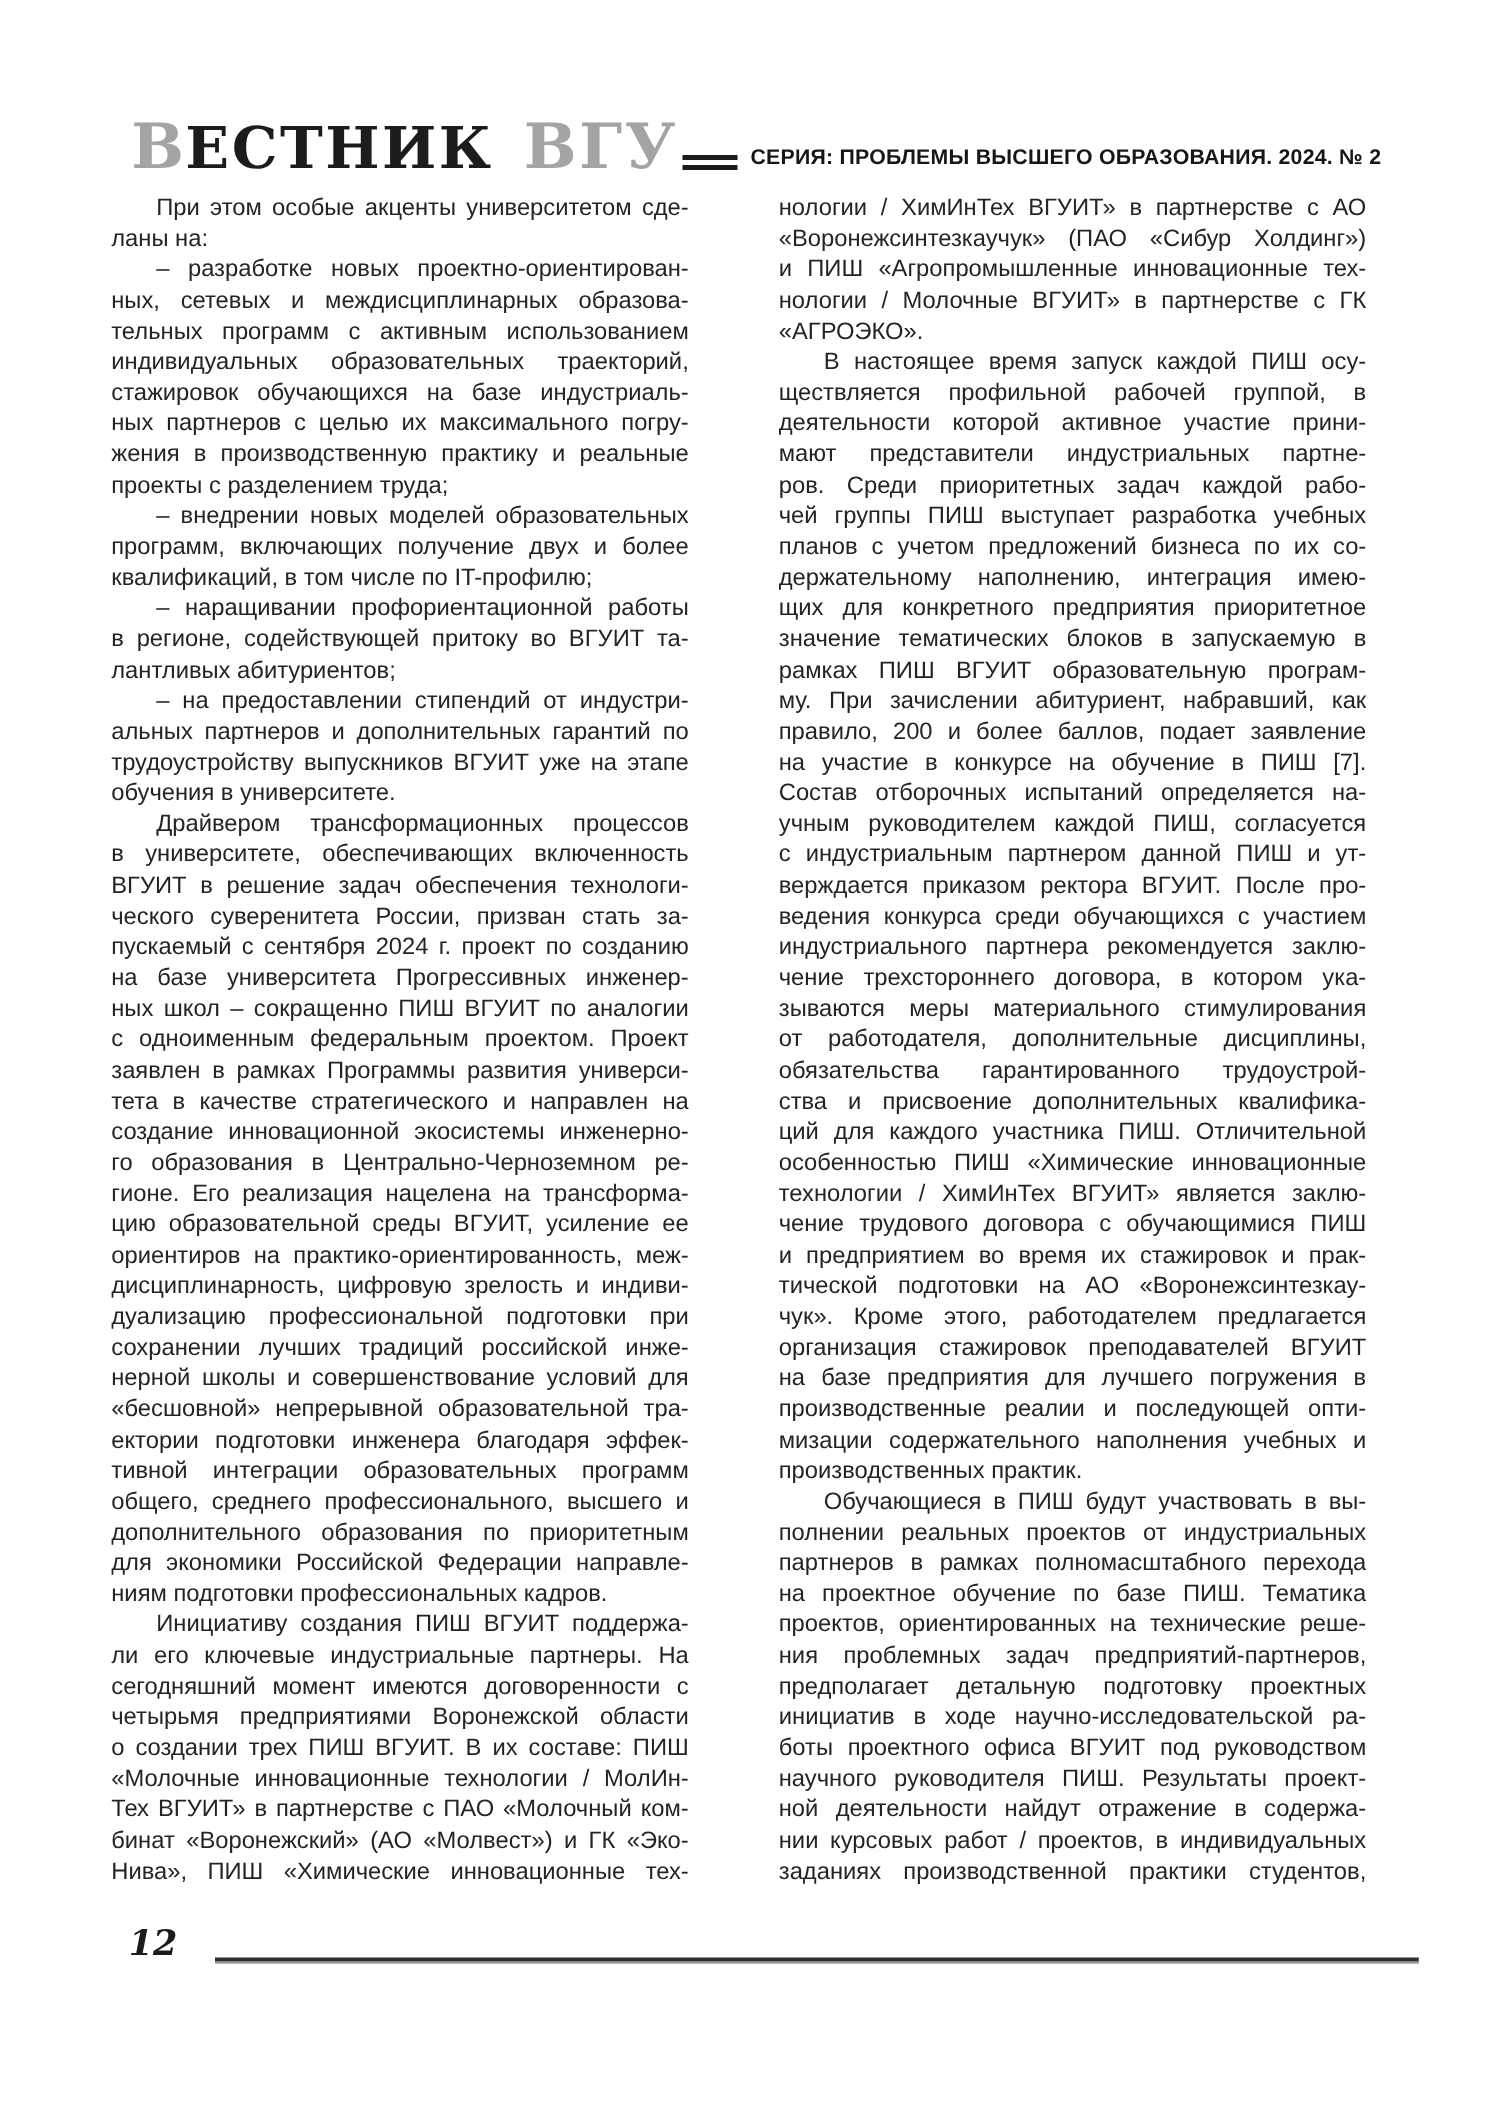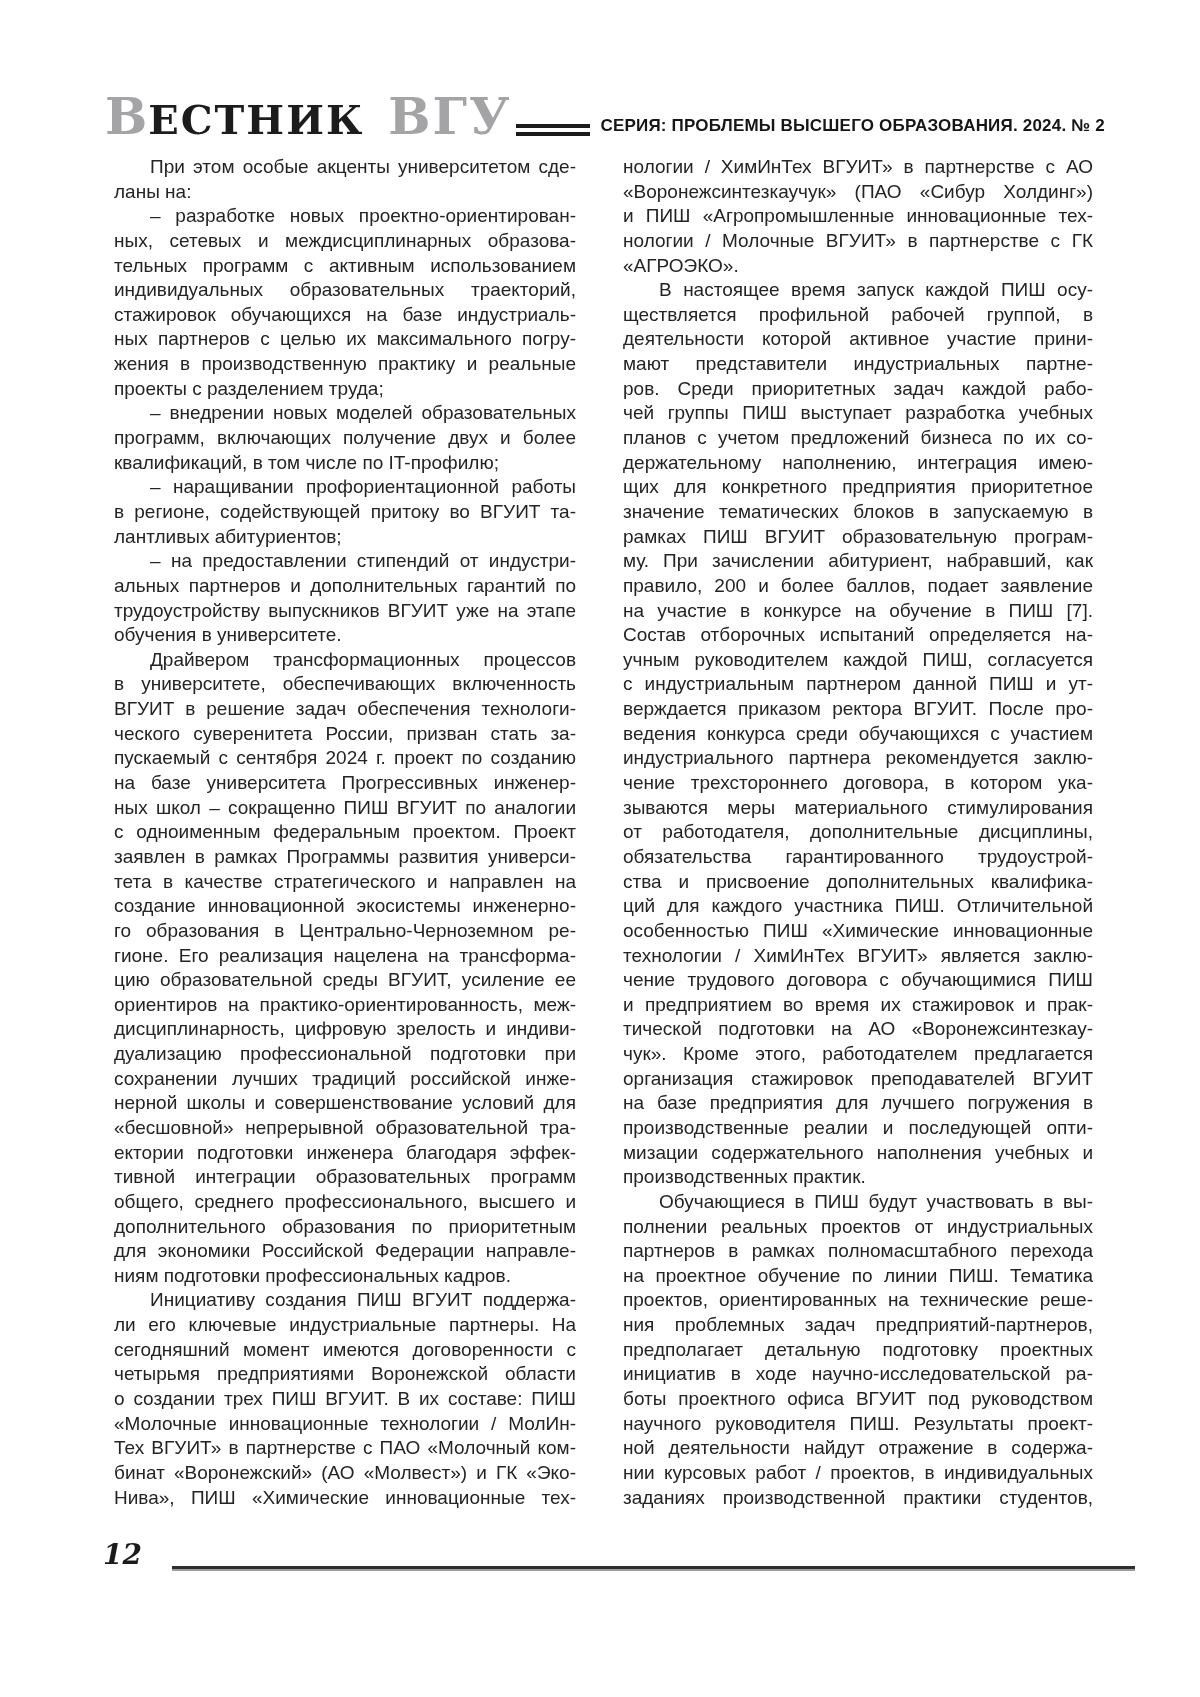--- a/index.html
+++ b/index.html
@@ -8,32 +8,32 @@
     position:relative; width:1200px; height:1697px; background:#ffffff;
     overflow:hidden; font-family:"Liberation Sans", sans-serif;
   }
   
   .header {
     position:absolute; top:92px; left:105px; width:1000px;
     display:flex; align-items:flex-end;
   }
   .logo { white-space:nowrap; font-family:"DejaVu Serif", serif; font-weight:bold; line-height:1; }
   .logo-initial { font-size:50px; color:#a4a4a6; letter-spacing:1px; }
-  .logo-rest   { font-size:40px; color:#1c1c1c; letter-spacing:2px; }
+  .logo-rest   { font-size:46px; color:#1c1c1c; letter-spacing:2px; }
   .logo-org    { font-size:50px; color:#a4a4a6; margin-left:24px; letter-spacing:2px; }
   .header-rule {
     flex:1 1 auto; height:12px; margin:0 10px 6px 4px;
     border-top:4px solid #1b1b1b; border-bottom:4px solid #1b1b1b;
   }
   .series {
     font-weight:700; font-size:17px; color:#161616; white-space:nowrap;
     padding-bottom:6px; letter-spacing:0.2px;text-align:right;
   }
   
-  .columns { position:absolute; top:155px; left:114px; display:flex; gap:47px; }
+  .columns { position:absolute; top:155px; left:89px; display:flex; gap:72px; }
   .col { }
   .col-left  { width:462px; }
   .col-right { width:470px; }
   .para { margin:0; }
   .line {
     font-size:19px; line-height:24.65px; height:24.65px; overflow:hidden;
     color:#242424; text-align:justify; text-align-last:justify;
   }
   .line.end { text-align-last:left; }
   .line.indent { text-indent:36px; }
@@ -176,21 +176,21 @@
           <div class="line">организация стажировок преподавателей ВГУИТ</div>
           <div class="line">на базе предприятия для лучшего погружения в</div>
           <div class="line">производственные реалии и последующей опти-</div>
           <div class="line">мизации содержательного наполнения учебных и</div>
           <div class="line end">производственных практик.</div>
         </div>
         <div class="para">
           <div class="line indent">Обучающиеся в ПИШ будут участвовать в вы-</div>
           <div class="line">полнении реальных проектов от индустриальных</div>
           <div class="line">партнеров в рамках полномасштабного перехода</div>
-          <div class="line">на проектное обучение по линии ПИШ. Тематика</div>
+          <div class="line">на проектное обучение по базе ПИШ. Тематика</div>
           <div class="line">проектов, ориентированных на технические реше-</div>
           <div class="line">ния проблемных задач предприятий-партнеров,</div>
           <div class="line">предполагает детальную подготовку проектных</div>
           <div class="line">инициатив в ходе научно-исследовательской ра-</div>
           <div class="line">боты проектного офиса ВГУИТ под руководством</div>
           <div class="line">научного руководителя ПИШ. Результаты проект-</div>
           <div class="line">ной деятельности найдут отражение в содержа-</div>
           <div class="line">нии курсовых работ / проектов, в индивидуальных</div>
           <div class="line">заданиях производственной практики студентов,</div>
         </div>

